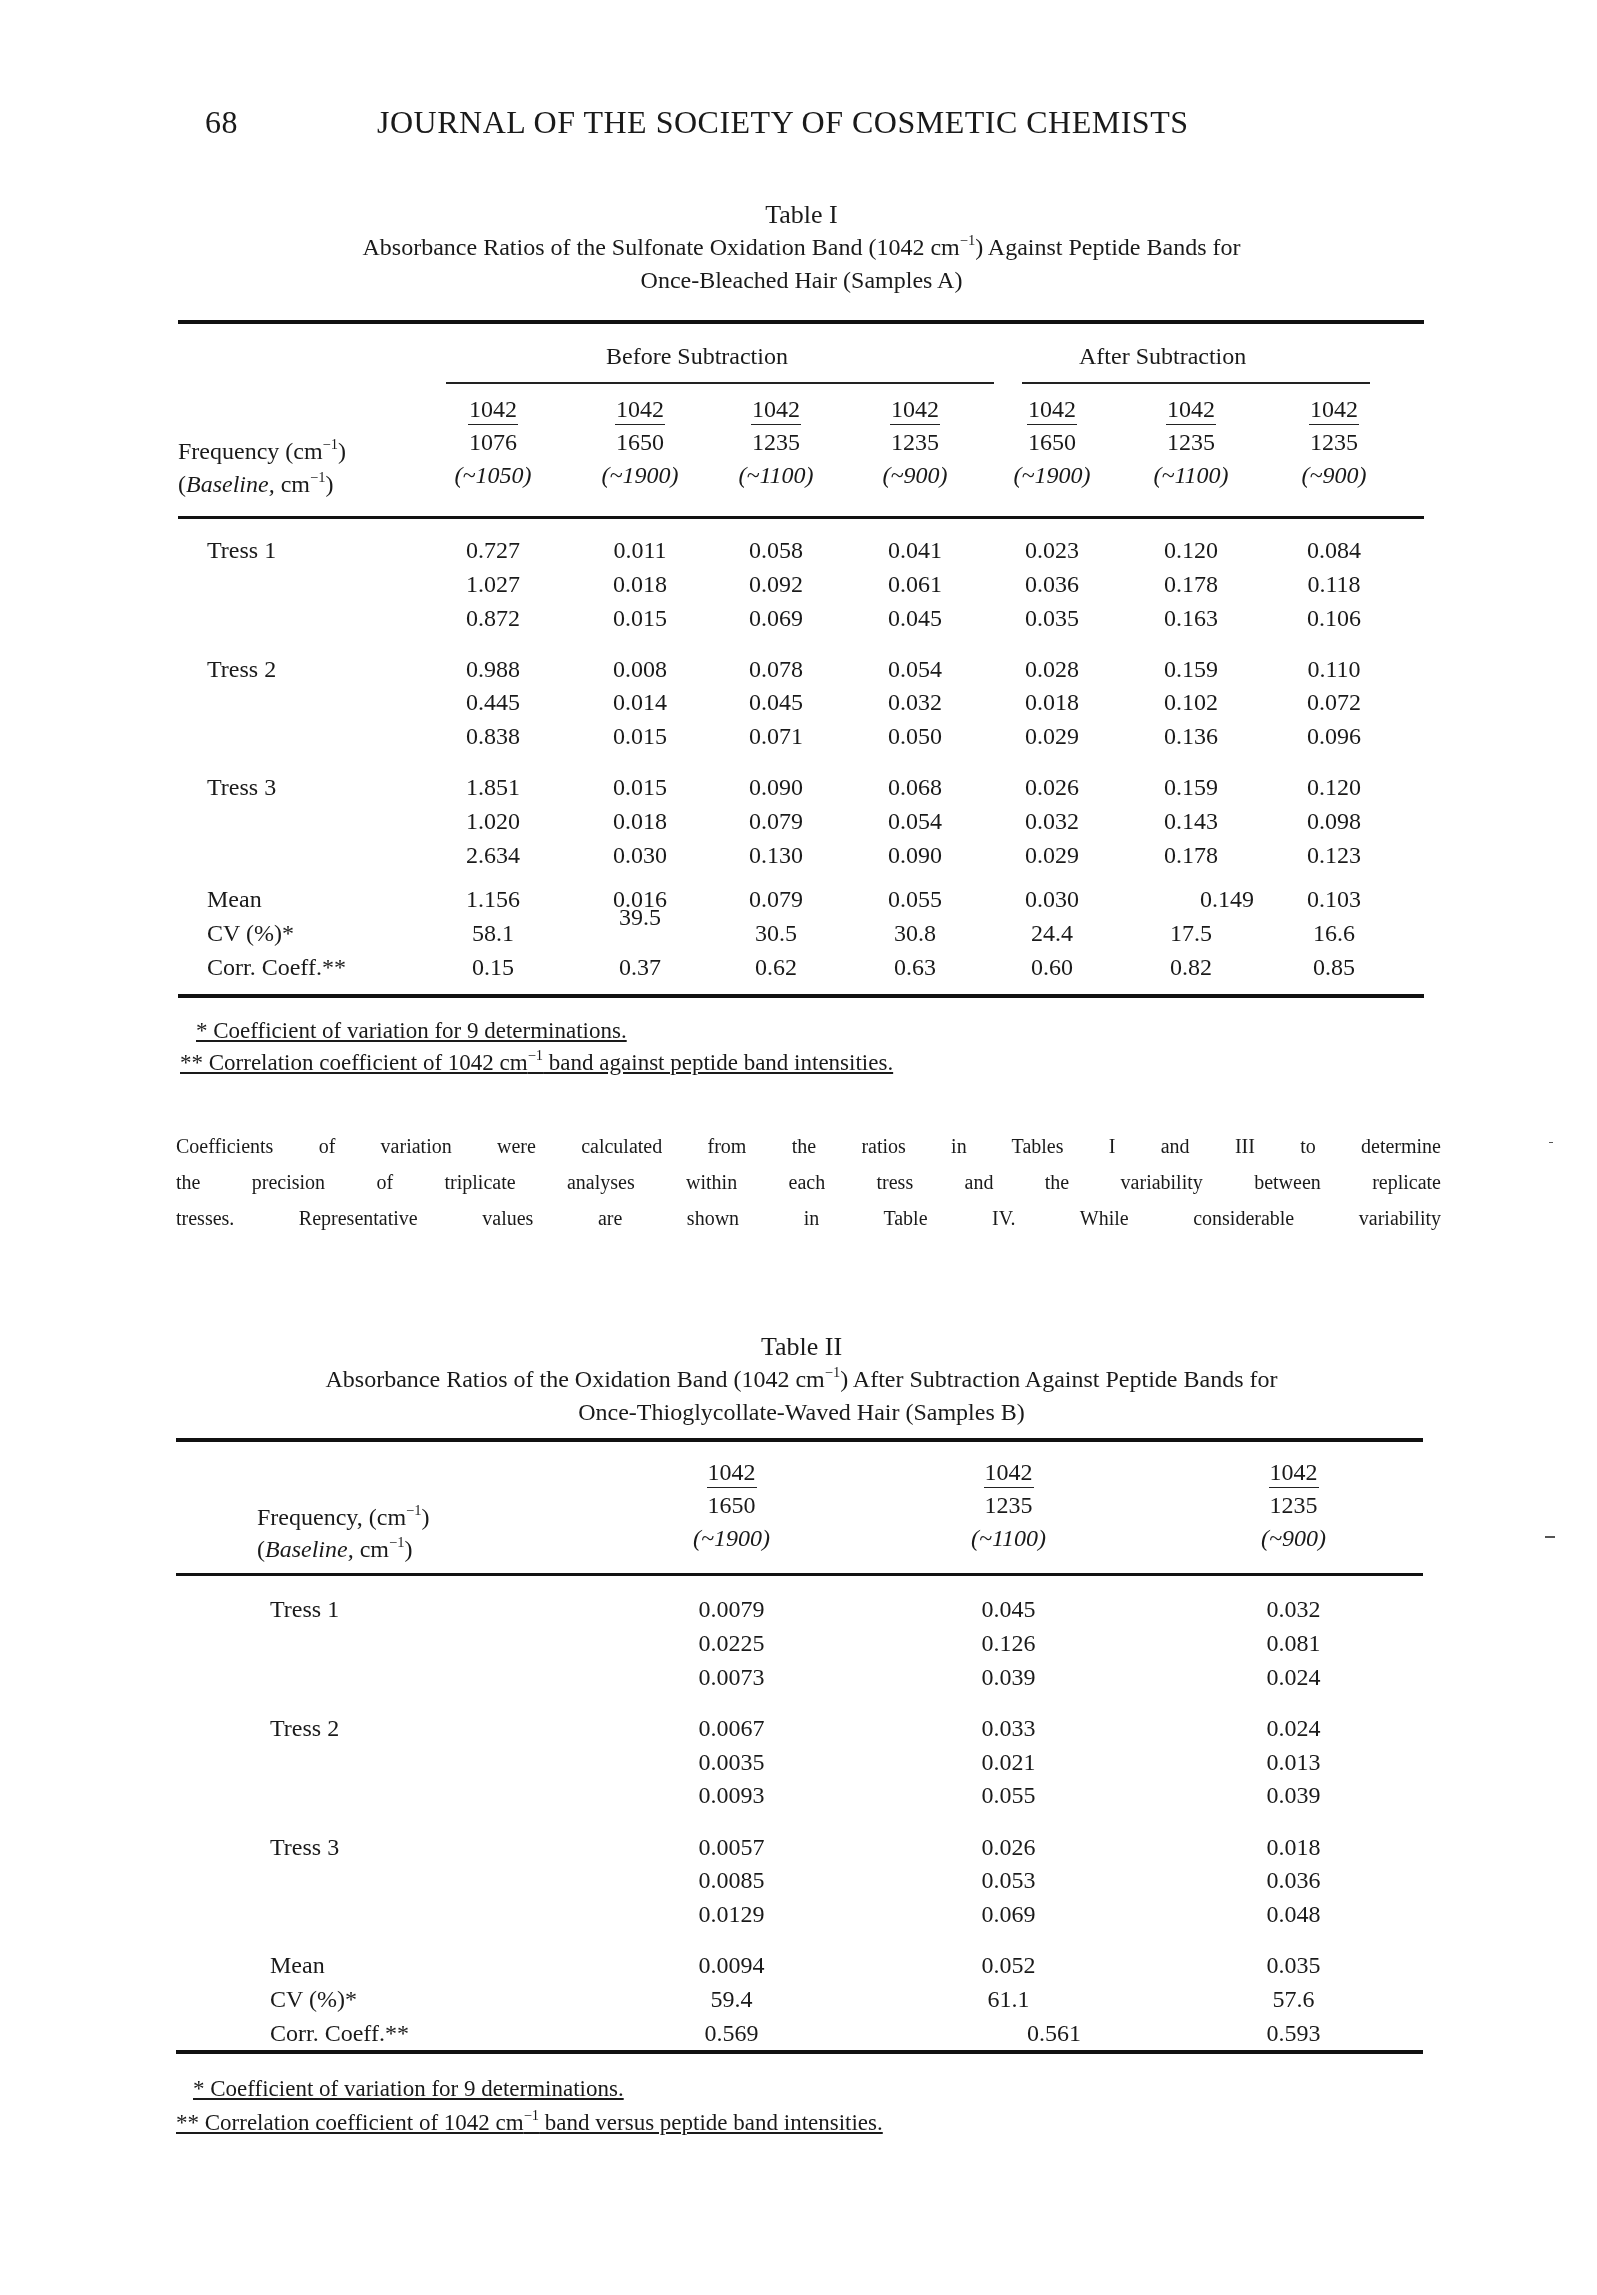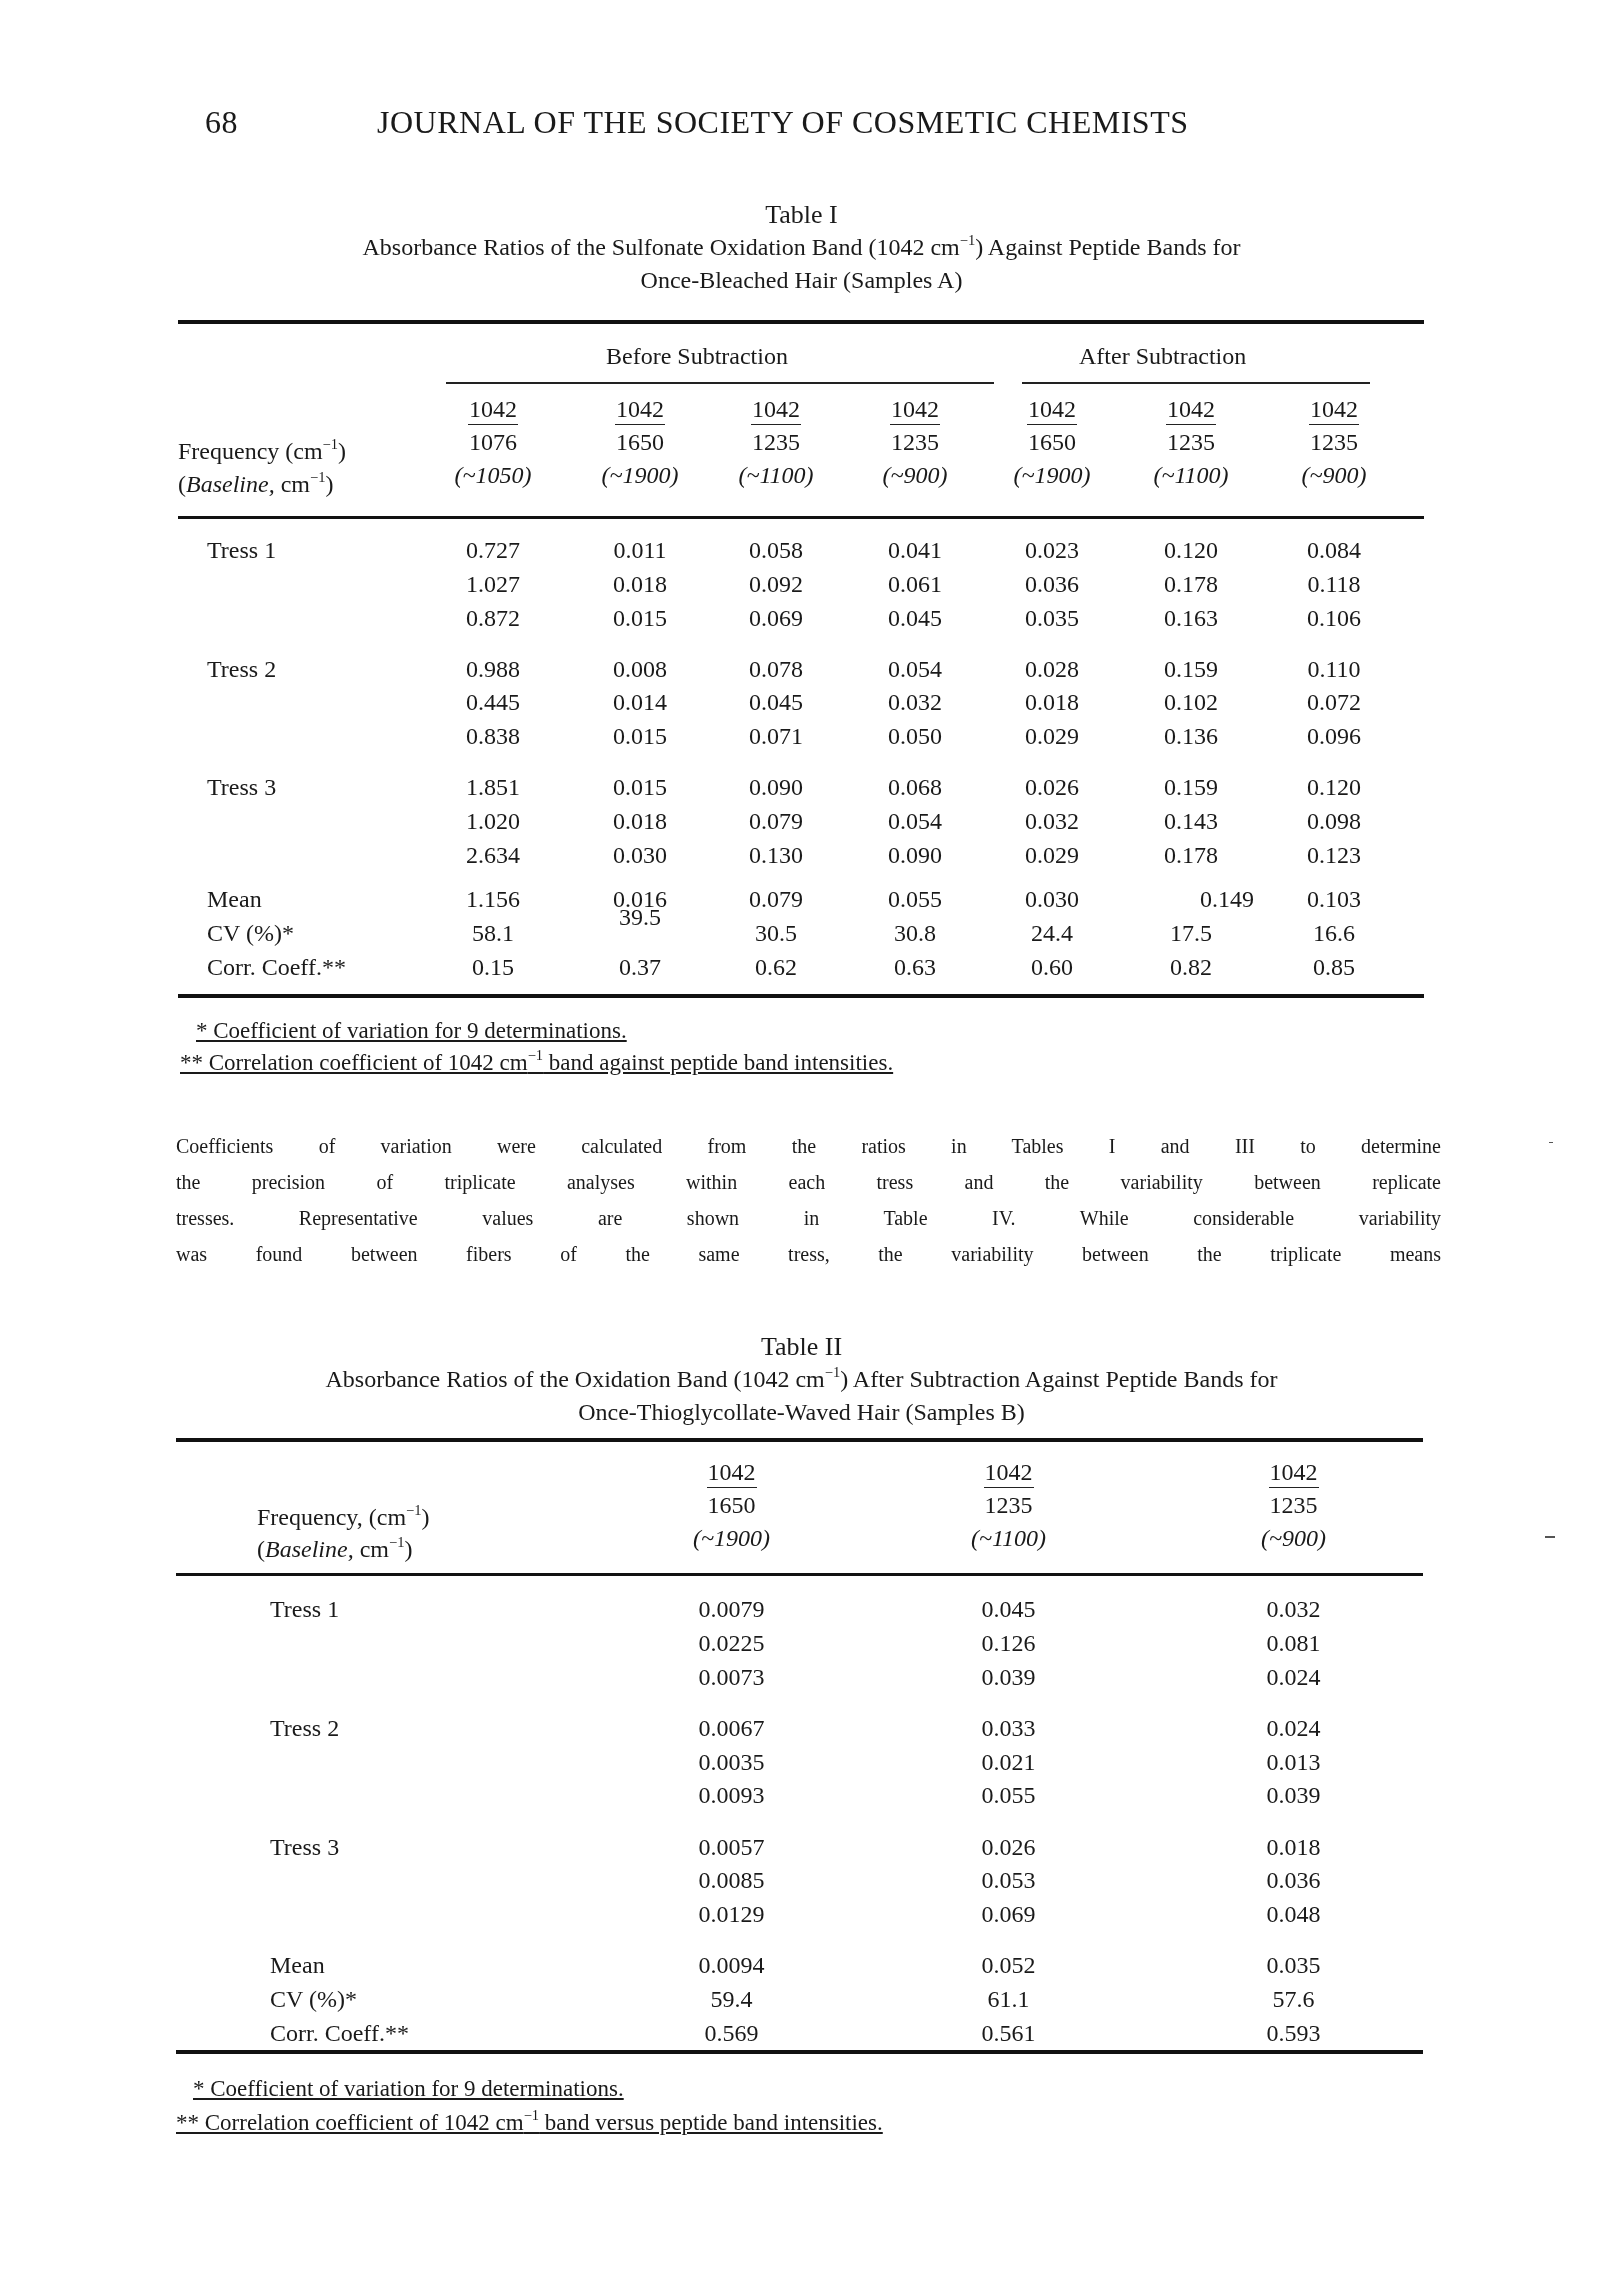--- a/index.html
+++ b/index.html
@@ -192,21 +192,20 @@
   <div class="rule-thick" style="top:994px; left:178px; width:1246px;"></div>
 
   <div class="foot" style="top:1014px; left:196px;">* Coefficient of variation for 9 determinations.</div>
   <div class="foot" style="top:1046px; left:180px;"><span>** Correlation coefficient of 1042 cm</span><sup>−1</sup><span> band against peptide band intensities.</span></div>
 </div>
 
 <div class="para" style="top:1128px;">
   <div>Coefficients of variation were calculated from the ratios in Tables I and III to determine</div>
   <div>the precision of triplicate analyses within each tress and the variability between replicate</div>
   <div>tresses. Representative values are shown in Table IV. While considerable variability</div>
-  <div>was found between fibers of the same tress, the variability between the triplicate means</div>
 </div>
 
 <div>
   <div class="caption" style="top:1330px;">
     <div class="ttl">Table II</div>
     <div><span>Absorbance Ratios of the Oxidation Band (1042 cm</span><sup>−1</sup><span>) After Subtraction Against Peptide Bands for</span></div>
     <div>Once-Thioglycollate-Waved Hair (Samples B)</div>
   </div>
 
   <div class="rule-thick" style="top:1438px; left:176px; width:1247px;"></div>
@@ -268,21 +267,21 @@
       <div class="t" style="top: 1949px; left: 270px;">Mean</div>
       <div class="t num" style="top: 1949px; left: 659px; width: 145px;">0.0094</div>
       <div class="t num" style="top: 1949px; left: 936px; width: 145px;">0.052</div>
       <div class="t num" style="top: 1949px; left: 1221px; width: 145px;">0.035</div>
       <div class="t" style="top: 1983px; left: 270px;">CV (%)*</div>
       <div class="t num" style="top: 1983px; left: 659px; width: 145px;">59.4</div>
       <div class="t num" style="top: 1983px; left: 936px; width: 145px;">61.1</div>
       <div class="t num" style="top: 1983px; left: 1221px; width: 145px;">57.6</div>
       <div class="t" style="top: 2017px; left: 270px;">Corr. Coeff.**</div>
       <div class="t num" style="top: 2017px; left: 659px; width: 145px;">0.569</div>
-      <div class="t num" style="top: 2017px; left: 936px; width: 145px;">0.561</div>
+      <div class="t num" style="top: 2017px; left: 936px; width: 145px; text-align: right;">0.561</div>
       <div class="t num" style="top: 2017px; left: 1221px; width: 145px;">0.593</div>
     </div>
 
   <div class="rule-thick" style="top:2050px; left:176px; width:1247px;"></div>
 
   <div class="foot" style="top:2072px; left:193px;">* Coefficient of variation for 9 determinations.</div>
   <div class="foot" style="top:2106px; left:176px;"><span>** Correlation coefficient of 1042 cm</span><sup>−1</sup><span> band versus peptide band intensities.</span></div>
 </div>
 
 <div class="mark" style="top:1142px; left:1549px; width:3.9px; height:1px;"></div>

